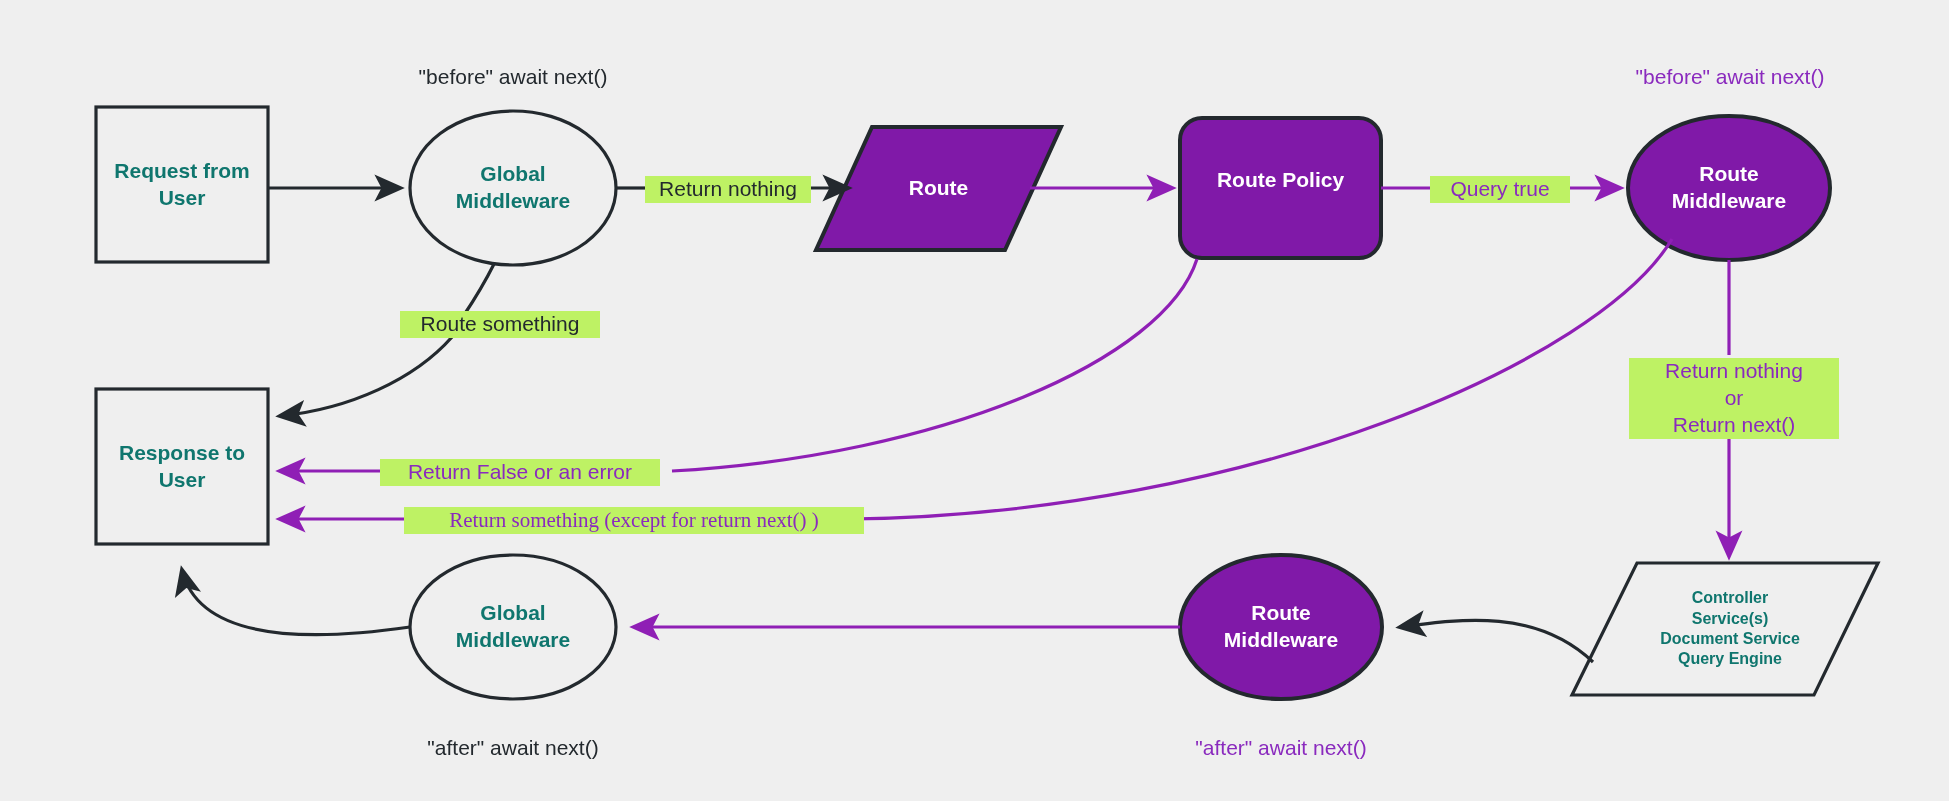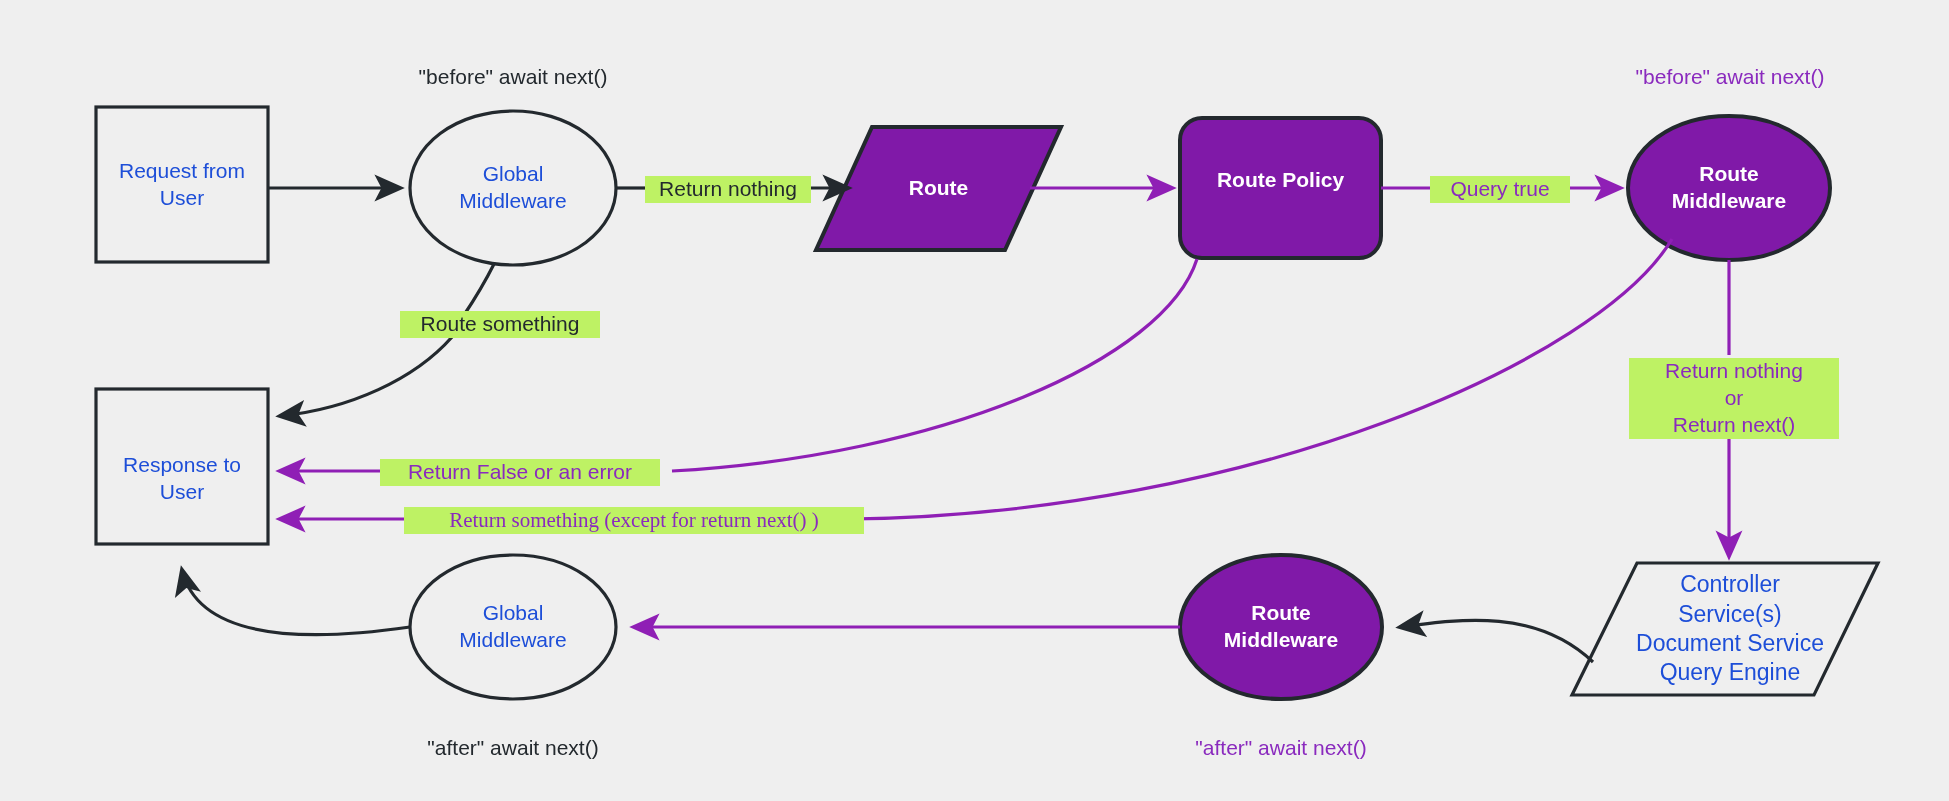--- a/index.html
+++ b/index.html
@@ -30,23 +30,23 @@
     position: absolute;
     display: flex;
     align-items: center;
     justify-content: center;
     text-align: center;
     line-height: 1.28;
     pointer-events: none;
     white-space: pre-line;
   }
   .lbl-dark {
-    color: #1d4ed8;
+    color: #0f766e;
     font-size: 21px;
-    font-weight: 400;
+    font-weight: 700;
   }
   .lbl-white-bold {
     color: #ffffff;
     font-size: 21px;
     font-weight: bold;
   }
   .edge-label {
     position: absolute;
     font-size: 21px;
     line-height: 1.28;
@@ -126,30 +126,30 @@
   <div class="node-label lbl-dark" style="left:410px; top:111px; width:206px; height:154px;">Global
 Middleware</div>
 
   <div class="node-label lbl-white-bold" style="left:845px; top:127px; width:187px; height:123px;">Route</div>
 
   <div class="node-label lbl-white-bold" style="left:1180px; top:110px; width:201px; height:140px;">Route Policy</div>
 
   <div class="node-label lbl-white-bold" style="left:1628px; top:116px; width:202px; height:144px;">Route
 Middleware</div>
 
-  <div class="node-label lbl-dark" style="left:96px; top:389px; width:172px; height:155px;margin-top:12px;">Response to
+  <div class="node-label lbl-dark" style="left:96px; top:389px; width:172px; height:155px;">Response to
 User</div>
 
   <div class="node-label lbl-dark" style="left:410px; top:555px; width:206px; height:144px;">Global
 Middleware</div>
 
   <div class="node-label lbl-white-bold" style="left:1180px; top:555px; width:202px; height:144px;">Route
 Middleware</div>
 
-  <div class="node-label lbl-dark" style="left:1630px; top:563px; width:200px; height:132px; font-size:23px;">Controller
+  <div class="node-label lbl-dark" style="left:1630px; top:563px; width:200px; height:132px; font-size:16px;">Controller
 Service(s)
 Document Service
 Query Engine</div>
 
   <div class="edge-label dark" style="left:363px; top:64px; width:300px;">"before" await next()</div>
 
   <div class="edge-label purple" style="left:1580px; top:64px; width:300px;">"before" await next()</div>
 
   <div class="edge-label dark" style="left:363px; top:735px; width:300px;">"after" await next()</div>
 

